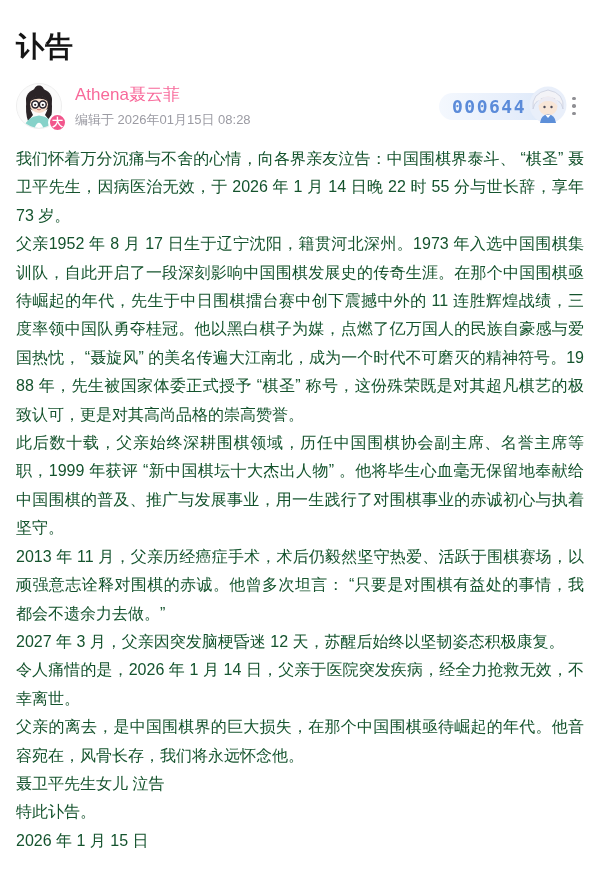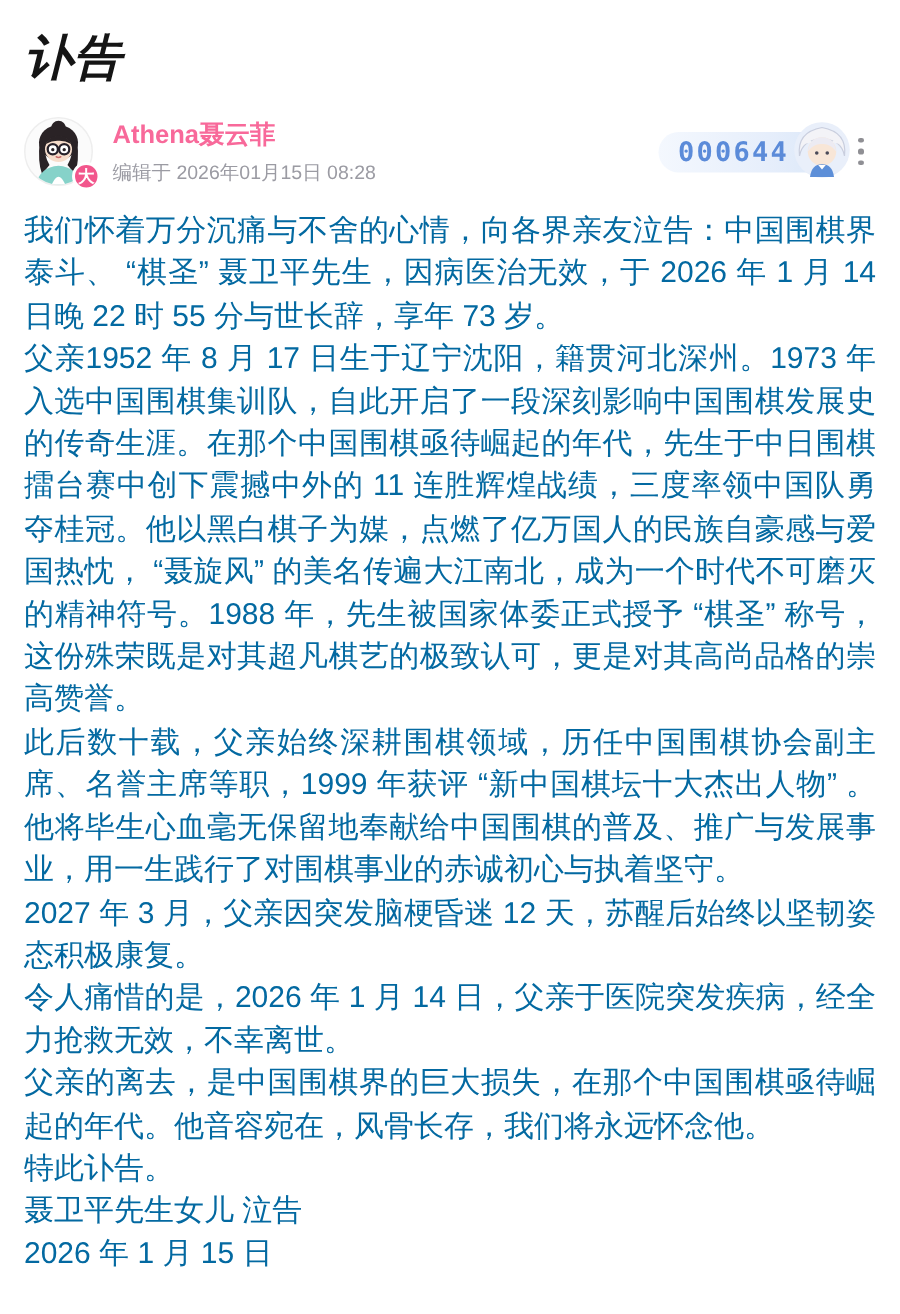--- a/index.html
+++ b/index.html
@@ -5,39 +5,38 @@
   * { margin:0; padding:0; box-sizing:border-box; }
   html,body { background:#ffffff; }
   body {
     width:600px; height:876px; overflow:hidden;
     font-family:"Liberation Sans","DejaVu Sans",sans-serif;
     color:#333;
   }
   .page { width:600px; height:876px; padding:12px 16px 0 16px; background:#fff; }
 
   .page-title {
-    font-size:32px; font-weight:700; color:#151515; letter-spacing:1px;
-    margin-top:5px;
-    font-style:italic;
+    font-size:28px; font-weight:700; color:#151515; letter-spacing:1px;
+    margin-top:16px;
   }
 
   .header { display:flex; align-items:center; margin-top:16px; position:relative; height:48px; }
   .avatar-wrap { position:relative; width:46px; height:46px; flex:0 0 auto; cursor:pointer; }
   .avatar-img {
     width:46px; height:46px; border-radius:50%; overflow:hidden; display:block;
     background:#f7f7f7; border:1px solid #eee;
   }
   .author-badge {
     position:absolute; right:-5px; bottom:-3px; width:19px; height:19px;
     background:#f2568c; border:2px solid #fff; border-radius:50%;
     color:#fff; font-size:11px; font-weight:700;
     display:flex; align-items:center; justify-content:center;
   }
   .author-info { margin-left:13px; flex:1 1 auto; min-width:0; }
-  .author-name { color:#f8699a; font-weight:700; font-size:17px; cursor:pointer; }
+  .author-name { color:#f8699a; font-weight:400; font-size:17px; cursor:pointer; }
   .author-meta { color:#9b9ba3; font-size:13px; margin-top:5px; }
 
   .counter {
     position:relative; height:27px; border-radius:14px;
     background:linear-gradient(90deg,#f4f8fe 0%,#e6eefb 60%,#d8e6f8 100%);
     display:flex; align-items:center;
     padding:0 36px 0 13px; margin-right:22px; cursor:pointer;
   }
   .counter-value {
     font-family:"DejaVu Sans Mono","Liberation Mono",monospace;
@@ -47,21 +46,21 @@
 
   .kebab {
     width:16px; height:26px; display:flex; flex-direction:column;
     align-items:center; justify-content:center; gap:4px; cursor:pointer;
     position:absolute; right:2px; top:11px;
   }
   .kebab span { width:3.5px; height:3.5px; border-radius:50%; background:#8f8f94; display:block; }
 
   .content { margin-top:15px; }
   .content p {
-    font-size:20px; line-height:28.4px; color:#0369a1; text-align:justify;
+    font-size:16px; line-height:28.4px; color:#14532d; text-align:justify;
     text-justify:inter-ideograph; word-break:break-all; margin:0;
   }
 </style>
 </head>
 <body>
 
 <div class="page">
 
   <h1 class="page-title">讣告</h1>
 
@@ -113,21 +112,22 @@
       <span></span>
         <span></span>
         <span></span>
     </div>
   </div>
 
   <div class="content">
       <p>我们怀着万分沉痛与不舍的心情，向各界亲友泣告：中国围棋界泰斗、 “棋圣” 聂卫平先生，因病医治无效，于 2026 年 1 月 14 日晚 22 时 55 分与世长辞，享年 73 岁。</p>
       <p>父亲1952 年 8 月 17 日生于辽宁沈阳，籍贯河北深州。1973 年入选中国围棋集训队，自此开启了一段深刻影响中国围棋发展史的传奇生涯。在那个中国围棋亟待崛起的年代，先生于中日围棋擂台赛中创下震撼中外的 11 连胜辉煌战绩，三度率领中国队勇夺桂冠。他以黑白棋子为媒，点燃了亿万国人的民族自豪感与爱国热忱， “聂旋风” 的美名传遍大江南北，成为一个时代不可磨灭的精神符号。1988 年，先生被国家体委正式授予 “棋圣” 称号，这份殊荣既是对其超凡棋艺的极致认可，更是对其高尚品格的崇高赞誉。</p>
       <p>此后数十载，父亲始终深耕围棋领域，历任中国围棋协会副主席、名誉主席等职，1999 年获评 “新中国棋坛十大杰出人物” 。他将毕生心血毫无保留地奉献给中国围棋的普及、推广与发展事业，用一生践行了对围棋事业的赤诚初心与执着坚守。</p>
+      <p>2013 年 11 月，父亲历经癌症手术，术后仍毅然坚守热爱、活跃于围棋赛场，以顽强意志诠释对围棋的赤诚。他曾多次坦言： “只要是对围棋有益处的事情，我都会不遗余力去做。”</p>
       <p>2027 年 3 月，父亲因突发脑梗昏迷 12 天，苏醒后始终以坚韧姿态积极康复。</p>
       <p>令人痛惜的是，2026 年 1 月 14 日，父亲于医院突发疾病，经全力抢救无效，不幸离世。</p>
       <p>父亲的离去，是中国围棋界的巨大损失，在那个中国围棋亟待崛起的年代。他音容宛在，风骨长存，我们将永远怀念他。</p>
+      <p>聂卫平先生女儿 泣告</p>
       <p>特此讣告。</p>
-      <p>聂卫平先生女儿 泣告</p>
       <p>2026 年 1 月 15 日</p>
     </div>
 
 </div>
 
 </body></html>

